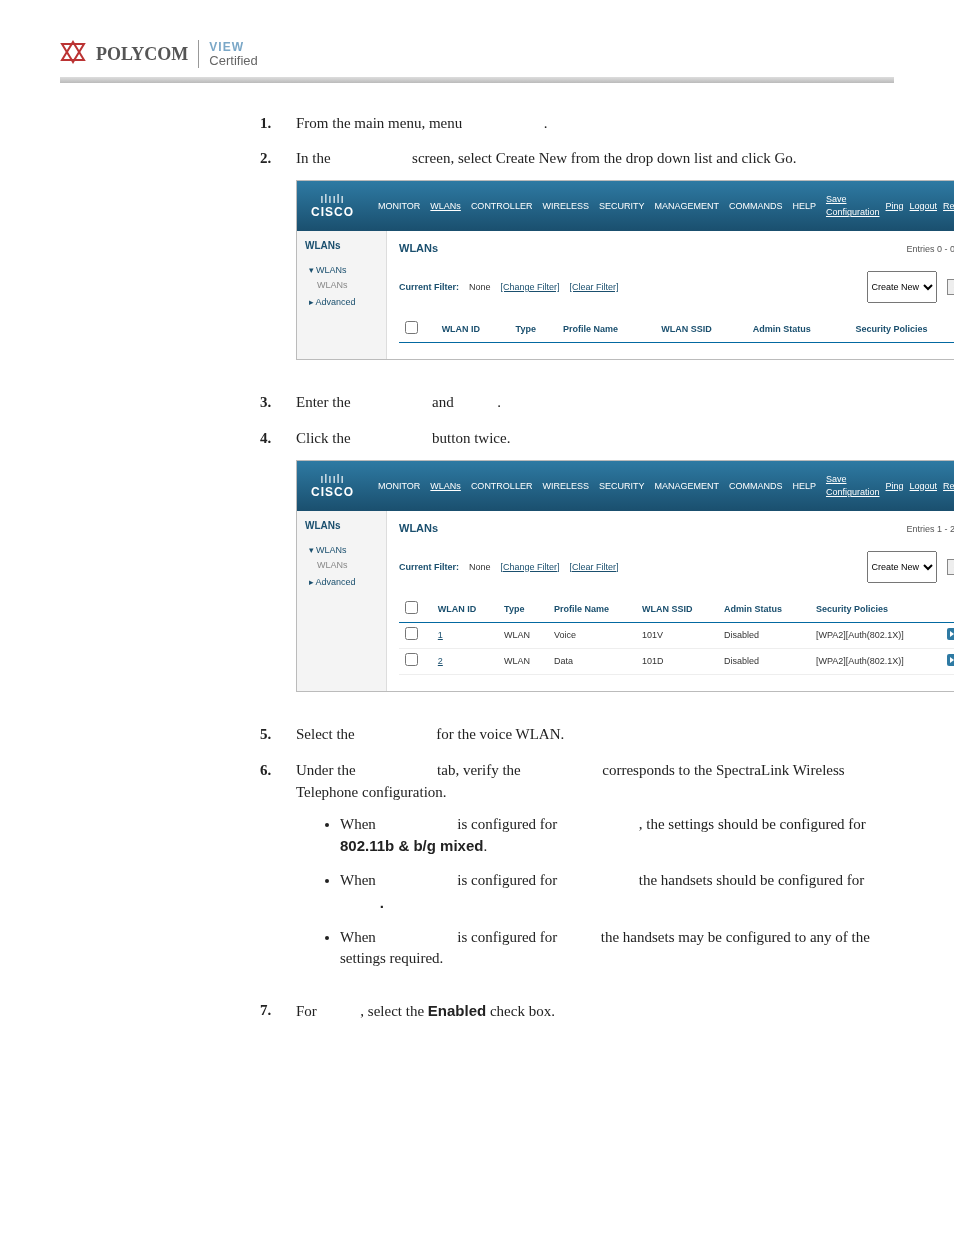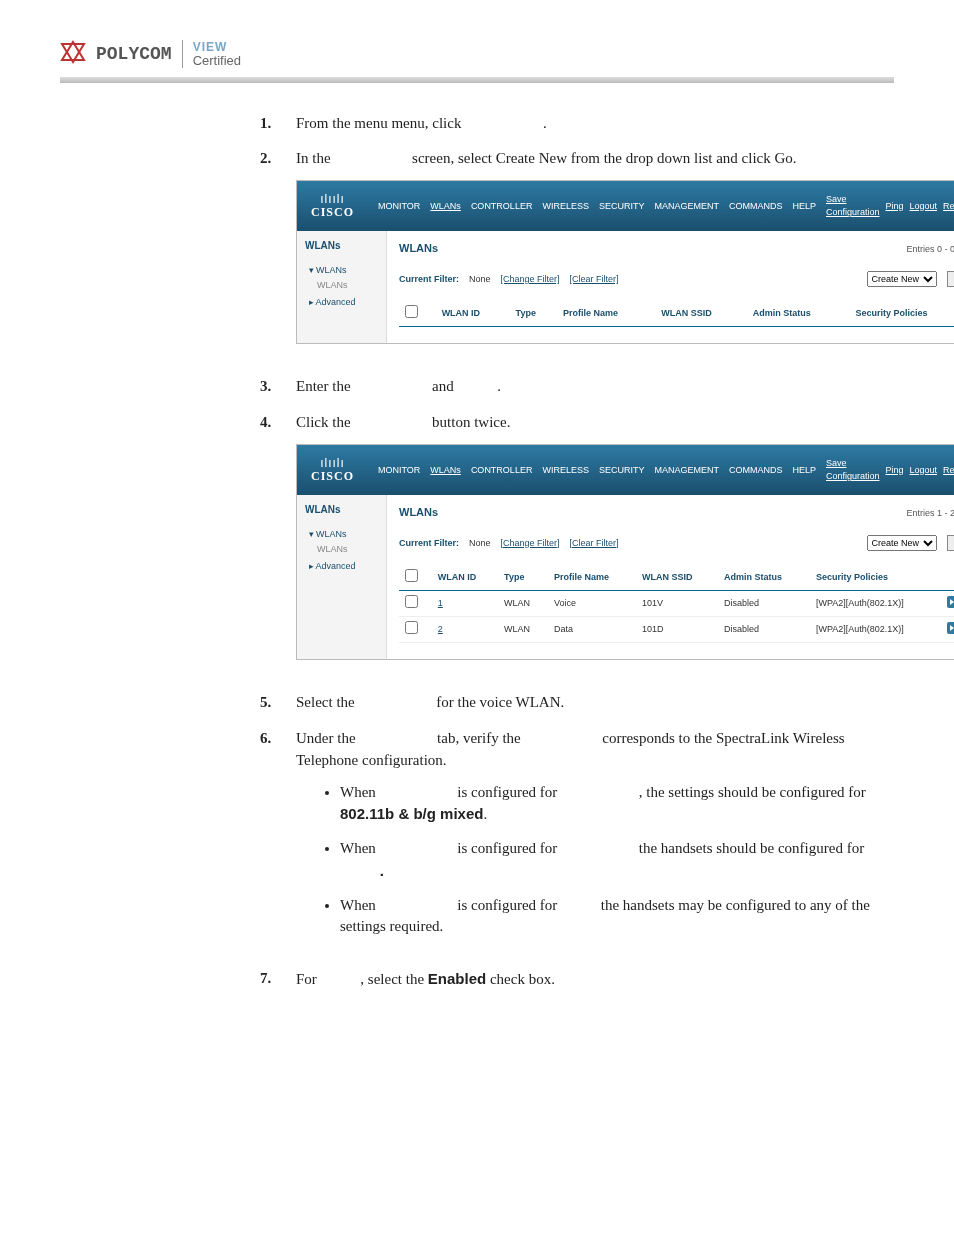--- a/index.html
+++ b/index.html
@@ -12,21 +12,21 @@
   }
   .page { padding: 40px 60px 500px 60px; }
   .brand-bar {
     display: flex;
     align-items: center;
     gap: 10px;
     padding-bottom: 8px;
   }
   .brand-logo {
     display: flex; align-items: center; gap: 6px;
-    font-family: Liberation Mono, monospace;
+    font-family: Liberation Serif, serif;
     font-weight: 700; font-size: 18px; color: #555;
   }
   .brand-divider {
     width: 1px; height: 28px; background: #999;
   }
   .brand-sub {
     font-family: Arial, sans-serif;
     font-size: 13px; color: #666; line-height: 1.1;
   }
   .brand-sub .view { color: #7aa7c7; font-weight: 700; letter-spacing: 1px; font-size: 12px; text-align: center; }
@@ -66,21 +66,21 @@
     background: linear-gradient(#2e7aa3, #1a4f6e);
     color: #fff;
     display: flex;
     align-items: stretch;
   }
   .cisco-logo {
     padding: 12px 14px;
     font-size: 10px; text-align: center; line-height: 1.1;
   }
   .cisco-logo .bars { letter-spacing: 1px; font-size: 12px; }
-  .cisco-logo .name { font-weight: 700; font-size: 12px; letter-spacing: 1px; font-family: Liberation Serif, serif; }
+  .cisco-logo .name { font-weight: 700; font-size: 12px; letter-spacing: 1px; }
   .cisco-tabs {
     display: flex; align-items: center;
     gap: 10px; padding: 14px 10px;
     font-size: 9px;
   }
   .cisco-tabs span { cursor: default; }
   .cisco-tabs .active { text-decoration: underline; }
   .cisco-links {
     margin-left: auto;
     display: flex; align-items: center; gap: 6px;
@@ -107,21 +107,21 @@
   .main-head .entries { color: #555; font-size: 9px; }
   .filter-row {
     display: flex; align-items: center; gap: 10px; margin-bottom: 14px;
     font-size: 9px;
   }
   .filter-row .lbl { color: #1a4f6e; font-weight: 700; }
   .filter-row .none { color: #333; }
   .filter-row .lnk { color: #1a4f6e; text-decoration: underline; }
   .filter-row .spacer { flex: 1; }
   .filter-row select {
-    font-size: 9px; height: 16px;
+    font-size: 9px; height: 32px;
   }
   .filter-row button {
     font-size: 9px; height: 16px; padding: 0 6px;
     border: 1px solid #888; background: #eee;
   }
   table.grid {
     width: 100%; border-collapse: collapse;
     font-size: 9px;
   }
   table.grid th {
@@ -167,21 +167,21 @@
     </span>
   </div>
   <div class="rule"></div>
 
   <div class="content">
     <ol class="steps">
 
       <li>
         <span class="num">1.</span>
         <span class="body">
-          <span>From the menu menu, click</span>
+          <span>From the main menu, menu</span>
           <span class="gap"></span>
           <span>.</span>
         </span>
       </li>
 
       <li>
         <span class="num">2.</span>
         <span class="body">
           <span>In the</span>
           <span class="gap"></span>

